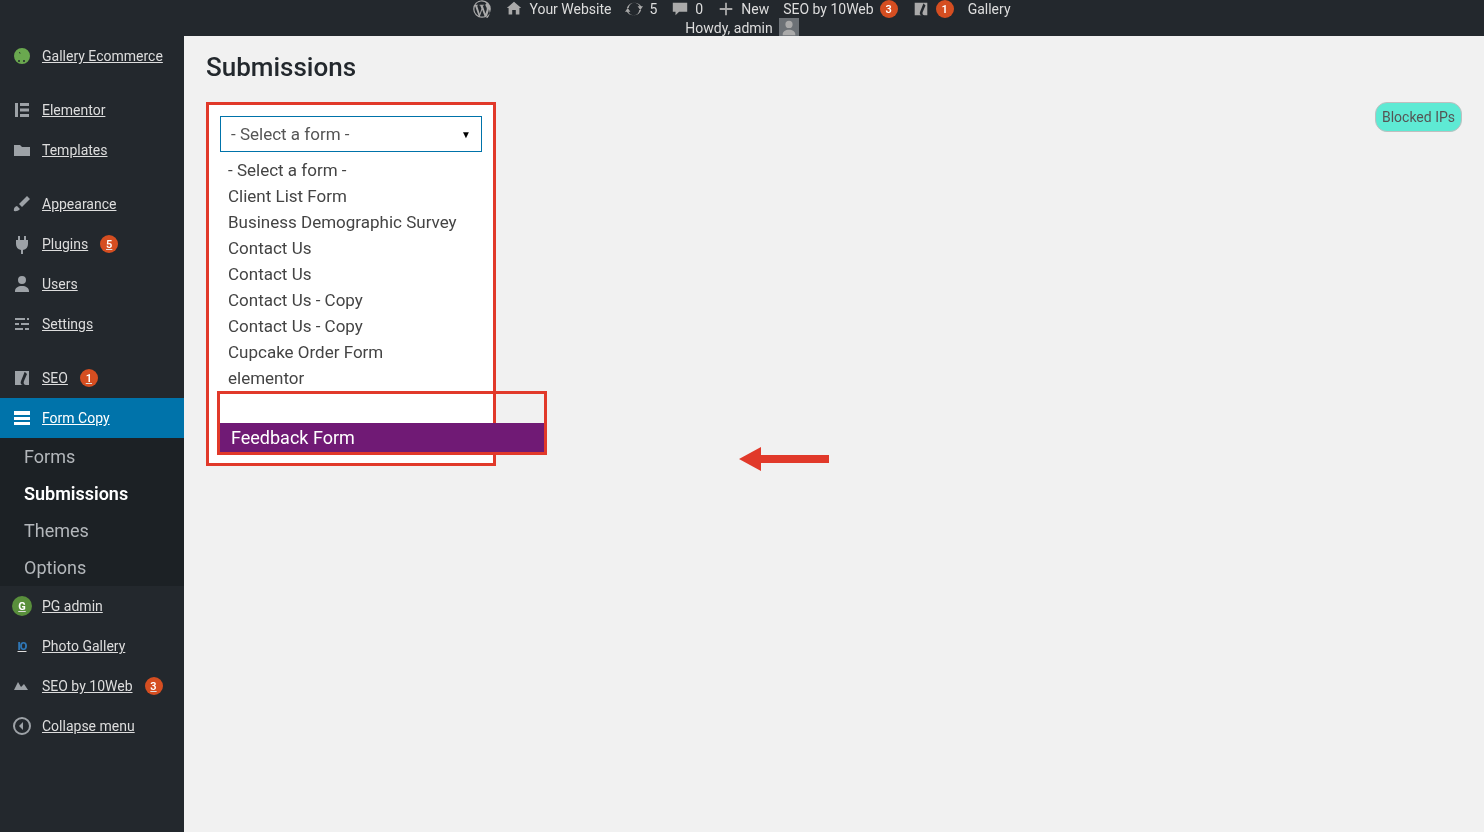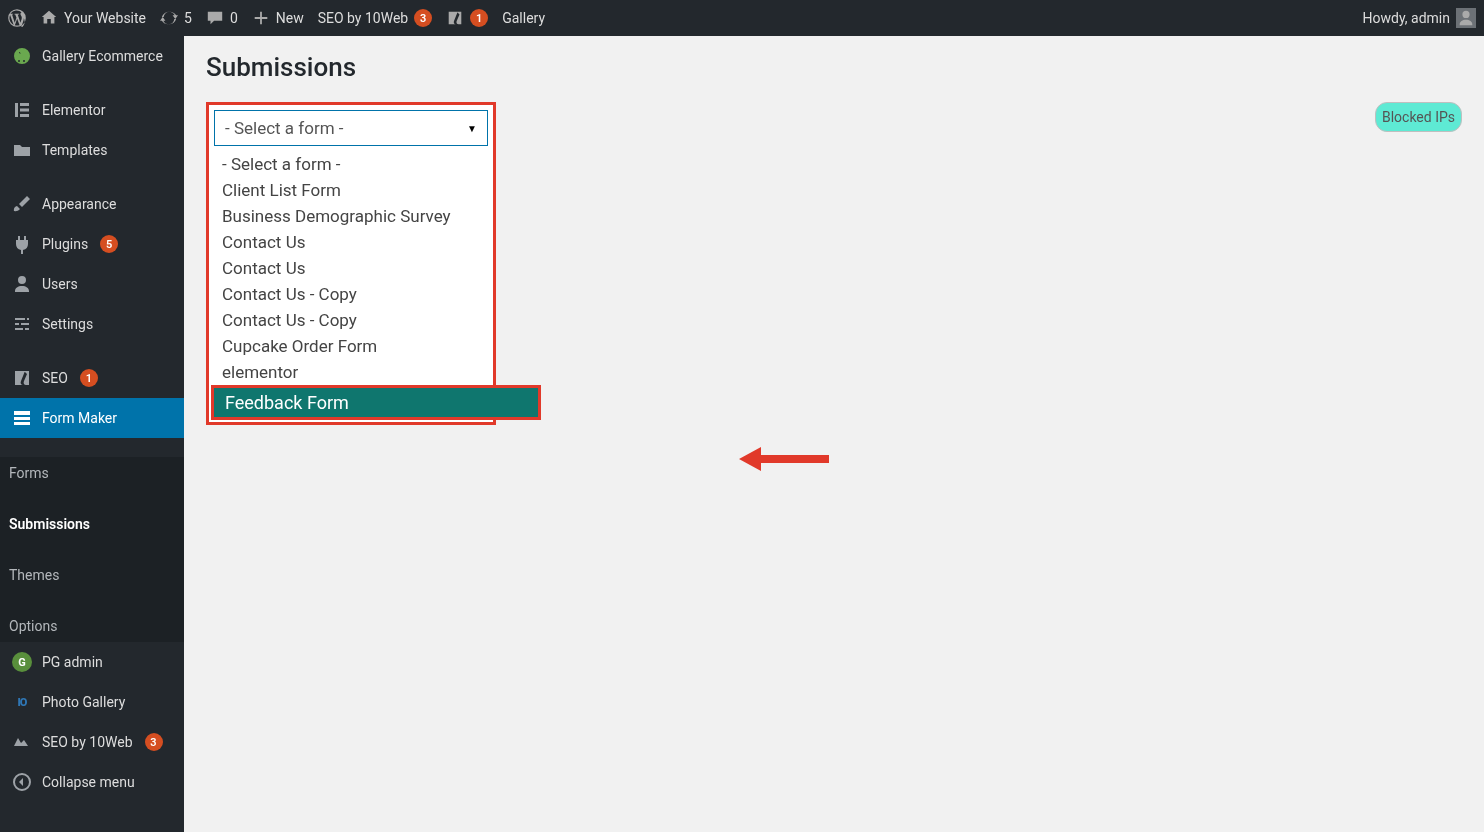--- a/index.html
+++ b/index.html
@@ -3,72 +3,73 @@
 <meta charset="utf-8">
 <style>
   * { box-sizing: border-box; margin: 0; padding: 0; font-family: -apple-system, BlinkMacSystemFont, "Segoe UI", Roboto, Oxygen, sans-serif; }
   html, body { height: 100%; width: 100%; }
 
   
   .adminbar {
     display: flex; align-items: center; height: 36px;
     background: #23282d; color: #ddd; font-size: 14px;
     padding: 0 8px;
+    flex-direction: column;
   }
   .adminbar .left { display: flex; align-items: center; gap: 14px; flex: 1; }
   .adminbar .item { display: flex; align-items: center; gap: 6px; color: #ddd; cursor: pointer; }
   .adminbar .item svg { width: 18px; height: 18px; fill: #aaa; }
   .adminbar .right { display: flex; align-items: flex-end; gap: 8px; }
   .avatar-box { width: 20px; height: 20px; background:#6c7176; display:flex; align-items:center; justify-content:center;}
   .avatar-box svg { width:14px; height:14px; fill:#d2d4d6; }
   .badge {
     display:inline-flex; min-width: 18px; height: 18px; border-radius: 10px;
     background:#d54e21; color:#fff; align-items:center; justify-content:center;
     font-size:11px; font-weight:600; padding:0 5px;
   }
 
   
   .body-row { display:flex; height: calc(100% - 36px); }
 
   
   .sidebar { width: 184px; background:#23282d; color:#ddd; font-size:14px; overflow-y:auto; flex-shrink:0; }
-  .menu-item { display:flex; align-items:center; gap:10px; padding: 10px 12px; color:#ddd; cursor:pointer; position:relative;}
+  .menu-item { display:flex; align-items:center; gap:10px; padding: 10px 12px; color:#ddd; cursor:pointer; position:relative;text-decoration:underline;}
   .menu-item.spacer { height: 14px; padding:0; }
   .menu-item.active { background:#0073aa; color:#fff; }
   .menu-item.active::after {
     content:''; position:absolute; right:-8px; top:50%; transform:translateY(-50%);
     border:8px solid transparent; border-right-color:#f1f1f1;
   }
   .menu-item .icon { width:20px; height:20px; display:flex; align-items:center; justify-content:center; }
   .menu-item .icon svg { width:20px; height:20px; fill:#9da2a7; }
   .menu-item.active .icon svg { fill:#fff; }
   .submenu { background:#1c2125; }
-  .sub-item { padding:8px 9px; color:#b3b7bb; cursor:pointer; font-size:14px;margin-top:19px;}
+  .sub-item { padding:8px 24px; color:#b3b7bb; cursor:pointer; font-size:18px;}
   .sub-item.current { color:#fff; font-weight:600; }
   .menu-item .badge { margin-left:2px; }
   .menu-item .g-icon { width:20px; height:20px; border-radius:10px; background:#598f3c; display:flex; align-items:center; justify-content:center; color:#fff; font-size:11px; font-weight:700;}
   .menu-item .io-icon { width:20px; height:20px; display:flex; align-items:center; justify-content:center; color:#2f76b4; font-size:11px; font-weight:900; letter-spacing:-1px;}
 
   
   .content { flex:1; background:#f1f1f1; padding: 16px 22px; position:relative; overflow:hidden;}
   .page-heading { font-size: 26px; font-weight: 500; color:#23282d; margin-bottom: 20px; }
   .toolbar-row { display:flex; align-items:flex-start; }
-  .select-highlight { border:3px solid #e1392a; padding:2px; background:#fff; width:290px; }
+  .select-highlight { border:3px solid #e1392a; padding:8px; background:#fff; width:290px; }
   .select-box {
     width: 100%; height: 36px; display:flex; align-items:center; justify-content:space-between;
     border:1px solid #0073aa; padding: 0 10px; font-size:17px; color:#555; cursor:pointer;
     margin:3px;
     width: calc(100% - 6px);
   }
   .select-box .tri { font-size:10px; color:#000;}
   .options { padding: 2px 3px 4px 3px; }
   .option { padding: 3px 8px; font-size:17px; color:#444; cursor:pointer;}
   .option.highlight-wrap { padding:0; margin: 0 -3px -4px -3px; }
   .option-highlight-outer { border:3px solid #e1392a; width: 330px; }
-  .option-highlight-inner { background:#0f766e; color:#fff; padding:4px 11px; font-size:18px;}
+  .option-highlight-inner { background:#701a75; color:#fff; padding:4px 11px; font-size:18px;margin-top:29px;}
   .arrow-annot { position:absolute; left: 560px; top: 140px; display:flex; align-items:center; }
   .arrow-annot svg { width:90px; height:30px; fill:#e1392a; }
   .ips-btn { margin-left:auto; border:1px solid #bfbfbf; border-radius:12px; background:#5eead4; color:#555; padding:6px 6px; font-size:14px; cursor:pointer;}
   .under-row { height: 40px; background:#f6f6f6; border:1px solid #e6e6e6; margin-top:-1px; position:relative; z-index:-1; width:100%;}
   .content-stack { position:relative; }
   .content-stack .select-and-options { position:absolute; z-index:5;}
   .filler-row { height:40px; }
 </style>
 </head>
 <body>
@@ -201,21 +202,21 @@
         </span>
       <span>SEO</span>
       <span class="badge">1</span>
     </div>
     <div class="menu-item active">
       <span class="icon">
           <svg viewBox="0 0 20 20">
             <path fill="#fff" d="M2 3h16v4H2zm0 6h16v3H2zm0 5h16v3H2z"></path>
           </svg>
         </span>
-      <span>Form Maker</span>
+      <span>Form Copy</span>
     </div>
     <div class="submenu">
       <div class="sub-item">Forms</div>
       <div class="sub-item current">Submissions</div>
       <div class="sub-item">Themes</div>
       <div class="sub-item">Options</div>
     </div>
     <div class="menu-item">
       <span class="g-icon">G</span>
       <span>PG admin</span>

